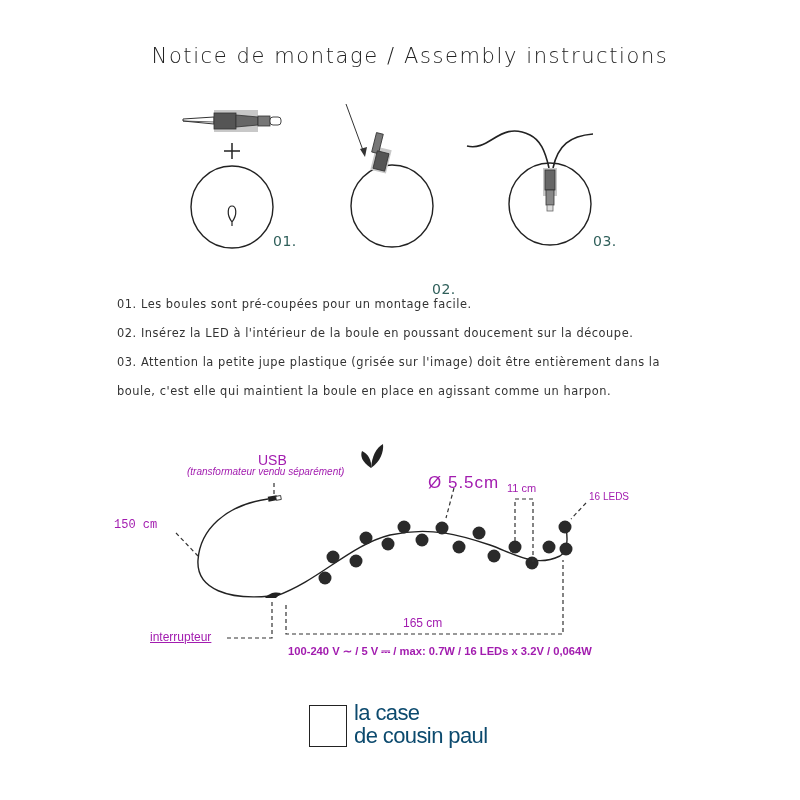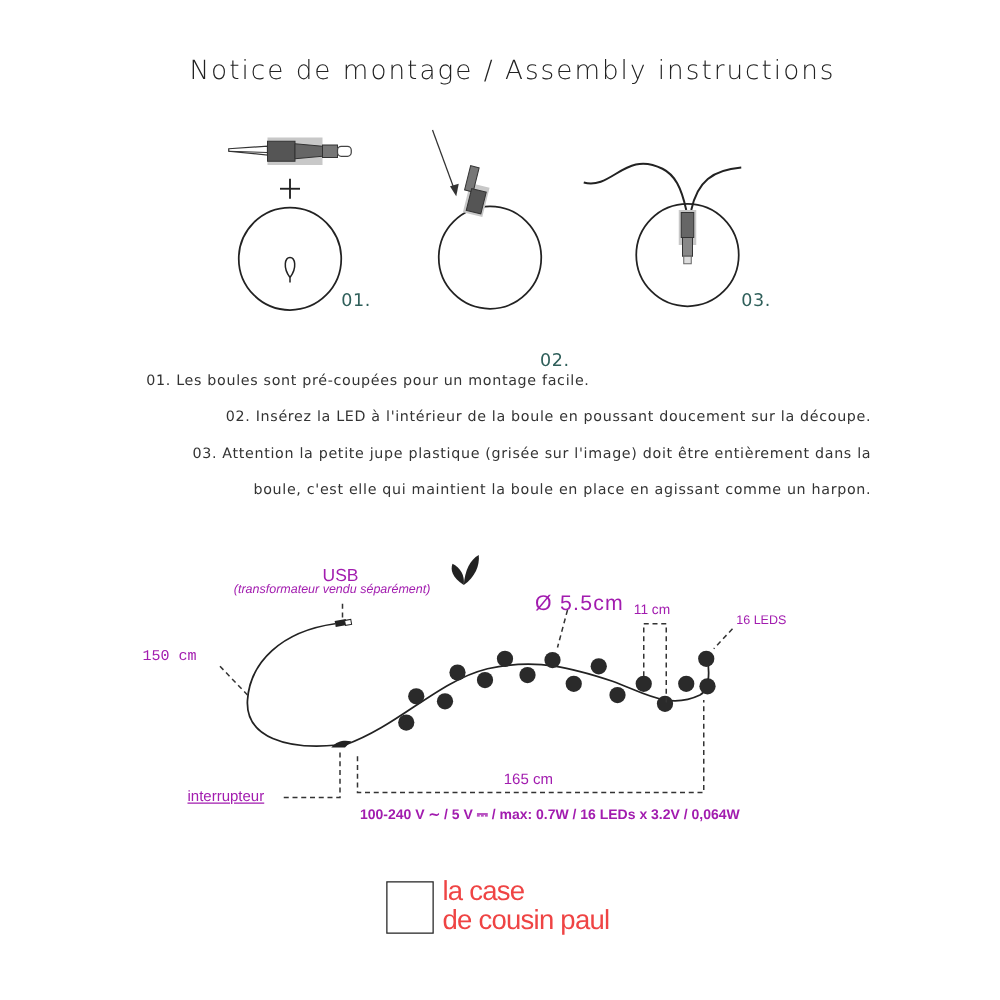--- a/index.html
+++ b/index.html
@@ -1,35 +1,35 @@
 <!DOCTYPE html>
 <html><head>
 <meta charset="utf-8">
 <style>
   html, body { margin: 0; padding: 0; background: #ffffff; }
   body { width: 800px; height: 800px; position: relative; overflow: hidden; font-family: "DejaVu Sans", sans-serif; color: #222; }
   .title { position: absolute; left: 0; top: 44px; width: 800px; text-align: center; font-size: 21px; letter-spacing: 1.6px; color: #222; font-weight: 300; padding-left: 10px; }
   .step-label { position: absolute; font-size: 14px; color: #2f5f5a; font-family: "DejaVu Sans", sans-serif; letter-spacing: 0.5px; }
   .instructions { position: absolute; left: 117px; top: 290px; width: 580px; font-size: 11.4px; color: #333; letter-spacing: 0.55px; }
   .instructions p { margin: 0; line-height: 29px; }
-  .instructions p + p { margin-top: 0; text-align: right; }
+  .instructions p + p { margin-top: 0; }
   svg.art { position: absolute; left: 0; top: 0; }
   .lbl { position: absolute; font-family: "Liberation Sans", sans-serif; color: #a21caf; white-space: nowrap; }
   .usb { left: 258px; top: 452px; font-size: 14px; }
   .usb-sub { left: 187px; top: 466px; font-size: 10px; font-style: italic; }
   .len150 { left: 114px; top: 518px; font-size: 12px; font-family: Liberation Mono, monospace; }
   .diam { left: 428px; top: 473px; font-size: 17px; letter-spacing: 1px; }
   .spacing { left: 507px; top: 482px; font-size: 11px; }
   .leds { left: 589px; top: 491px; font-size: 10px; }
   .len165 { left: 403px; top: 616px; font-size: 12px; }
   .switch { left: 150px; top: 630px; font-size: 12px; text-decoration: underline; }
   .specs { left: 288px; top: 645px; font-size: 11.2px; font-weight: bold; }
   .logo { position: absolute; left: 305px; top: 703px; width: 220px; height: 52px; }
   .logo-box { position: absolute; left: 4px; top: 2px; width: 38px; height: 42px; border: 1.5px solid #222; box-sizing: border-box; }
-  .logo-text { position: absolute; left: 49px; top: -2px; font-family: "Liberation Sans", sans-serif; font-size: 22px; line-height: 23px; color: #ef4444; letter-spacing: -0.6px; }
+  .logo-text { position: absolute; left: 49px; top: -2px; font-family: "Liberation Sans", sans-serif; font-size: 22px; line-height: 23px; color: #0c4a6e; letter-spacing: -0.6px; }
 </style>
 </head>
 <body>
 
 <div class="title">Notice de montage / Assembly instructions</div>
 
 <svg class="art" width="800" height="800" viewBox="0 0 800 800">
 
   <g>
     <path d="M183 119 L214 117 L214 124 L183 121 Z" fill="none" stroke="#333" stroke-width="1"></path>

